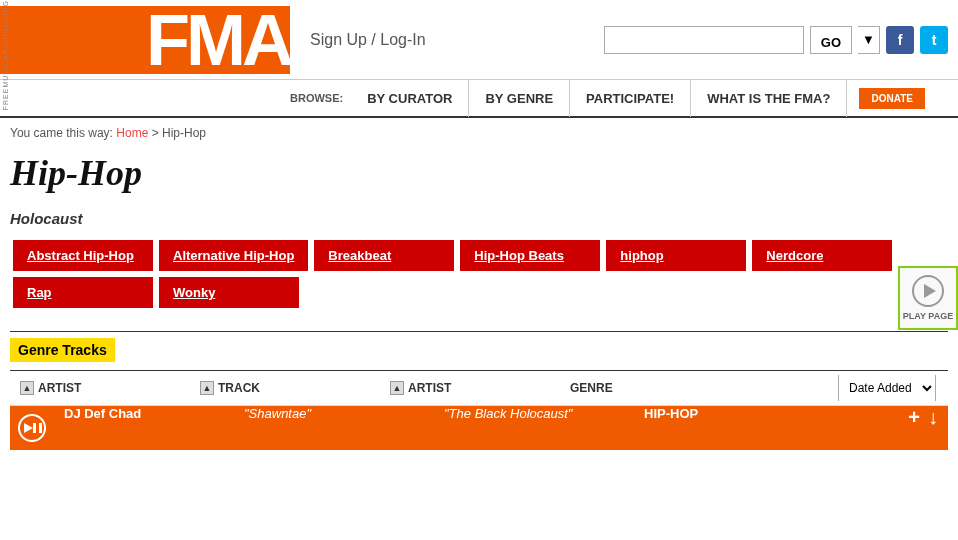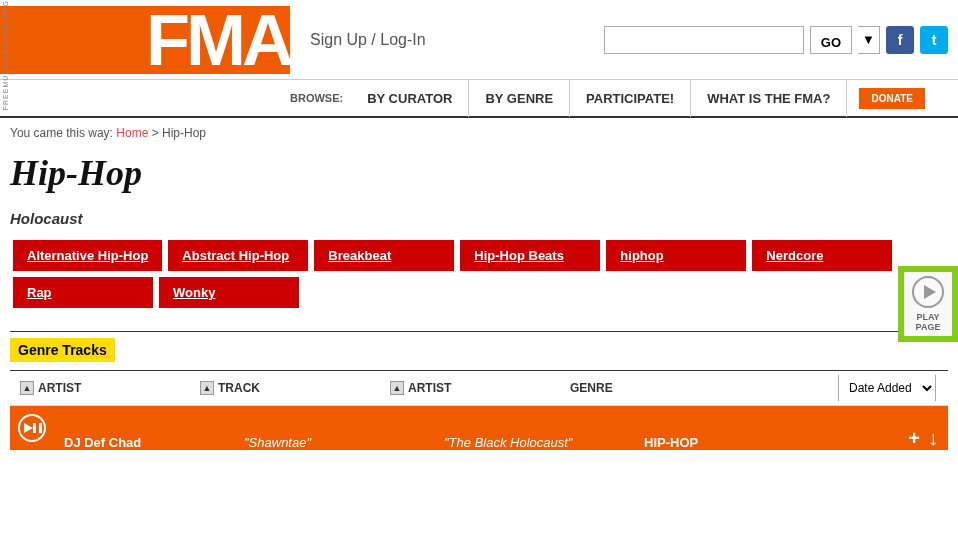--- a/index.html
+++ b/index.html
@@ -47,38 +47,38 @@
     .sort-col { display: flex; align-items: center; gap: 4px; padding: 0 10px; cursor: pointer; font-size: 12px; font-weight: bold; color: #333; }
     .sort-arrow { width: 14px; height: 14px; border: 1px solid #999; background: #ddd; display: flex; align-items: center; justify-content: center; font-size: 9px; }
     #sort-artist { width: 180px; }
     #sort-track { width: 190px; }
     #sort-album { width: 180px; }
     #sort-genre { flex: 1; }
     #date-dropdown { position: absolute; right: 12px; top: 50%; transform: translateY(-50%); display: flex; align-items: center; border: 1px solid #aaa; height: 26px; justify-content: center; }
     #date-dropdown select { border: none; background: #fff; padding: 0 6px; font-size: 12px; height: 26px; cursor: pointer; outline: none; }
 
     
-    #now-playing-row { background: #f05a00; color: #fff; display: flex; align-items: flex-end; height: 44px; }
+    #now-playing-row { background: #f05a00; color: #fff; display: flex; align-items: flex-start; height: 44px; }
     #play-pause-btn { width: 44px; height: 44px; display: flex; align-items: center; justify-content: center; cursor: pointer; flex-shrink: 0; }
     #play-icon { width: 22px; height: 22px; border: 2px solid #fff; border-radius: 50%; display: flex; align-items: center; justify-content: center; }
     #play-icon::before { content: ''; display: block; width: 0; height: 0; border-top: 5px solid transparent; border-bottom: 5px solid transparent; border-left: 9px solid #fff; margin-left: 2px; }
     .pause-icon-bar { width: 3px; height: 10px; background: #fff; }
     #pause-icon { display: flex; gap: 3px; }
     #np-artist { width: 180px; padding-left: 10px; font-size: 13px; font-weight: bold; }
     #np-track { width: 200px; padding-left: 10px; font-size: 13px; font-style: italic; }
     #np-album { width: 200px; padding-left: 10px; font-size: 13px; font-style: italic; }
     #np-genre { flex: 1; padding-left: 10px; font-size: 13px; font-weight: bold; }
     #np-actions { display: flex; align-items: center; gap: 8px; padding-right: 10px; }
     .np-action-btn { color: #fff; font-size: 20px; cursor: pointer; font-weight: bold; }
 
     
     #fma-side { position: absolute; left: 2px; top: 0; writing-mode: vertical-rl; font-size: 7px; color: #888; letter-spacing: 1px; transform: rotate(180deg); }
 
     
-    #play-page-area { position: absolute; right: 0; top: 148px; display: flex; flex-direction: column; align-items: center; justify-content: center; border: 6px solid #84cc16; width: 60px; height: 76px; cursor: pointer; background: #f9f9f9; }
+    #play-page-area { position: absolute; right: 0; top: 148px; display: flex; flex-direction: column; align-items: center; justify-content: center; border: 2px solid #84cc16; width: 60px; height: 64px; cursor: pointer; background: #f9f9f9; }
     #play-circle { width: 32px; height: 32px; border: 2px solid #999; border-radius: 50%; display: flex; align-items: center; justify-content: center; }
     #play-circle::before { content: ''; display: block; width: 0; height: 0; border-top: 7px solid transparent; border-bottom: 7px solid transparent; border-left: 12px solid #999; margin-left: 3px; }
     #play-page-label { font-size: 9px; color: #666; text-align: center; margin-top: 4px; font-weight: bold; }
 
     .divider { height: 1px; background: #333; margin: 0 10px 6px 10px; }
 
     #content-wrapper { position: relative; }
   </style>
 </head>
 <body>
@@ -123,22 +123,22 @@
     <a href="#">Home</a>
     <span>&gt;</span>
     <span>Hip-Hop</span>
   </div>
 
   <div id="page-title">Hip-Hop</div>
 
   <div id="subgenres-section">
     <div id="subgenres-label">Holocaust</div>
     <div id="subgenres-grid">
-    <span class="subgenre-tag">Alternative Hip-Hop</span>
-        <span class="subgenre-tag">Abstract Hip-Hop</span>
+    <span class="subgenre-tag">Abstract Hip-Hop</span>
+        <span class="subgenre-tag">Alternative Hip-Hop</span>
         <span class="subgenre-tag">Breakbeat</span>
         <span class="subgenre-tag">Hip-Hop Beats</span>
         <span class="subgenre-tag">hiphop</span>
         <span class="subgenre-tag">Nerdcore</span>
         <span class="subgenre-tag">Rap</span>
         <span class="subgenre-tag">Wonky</span>
       </div>
   </div>
 
   <div class="divider"></div>

